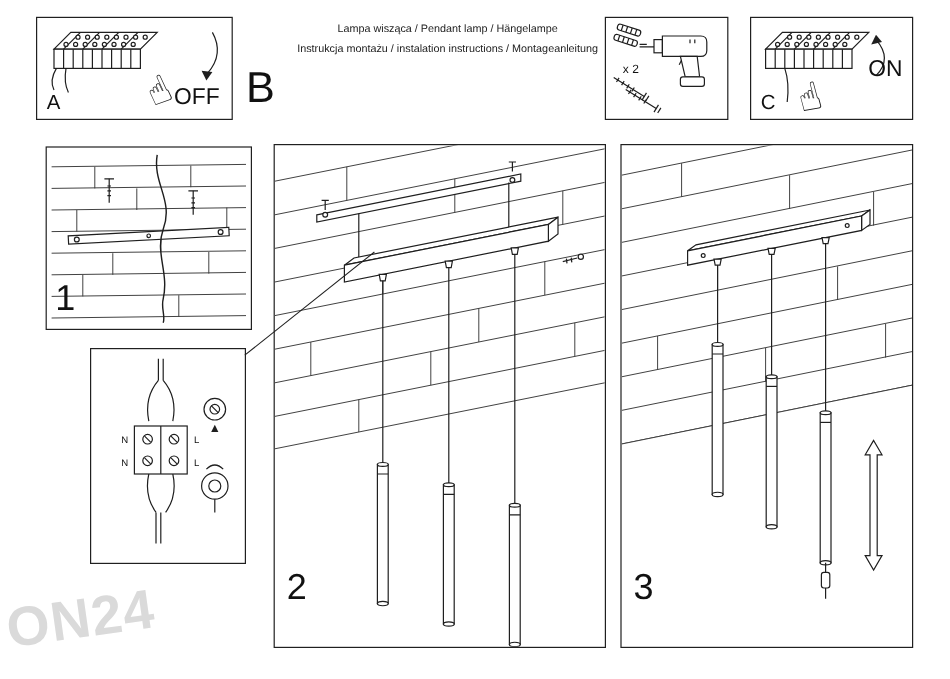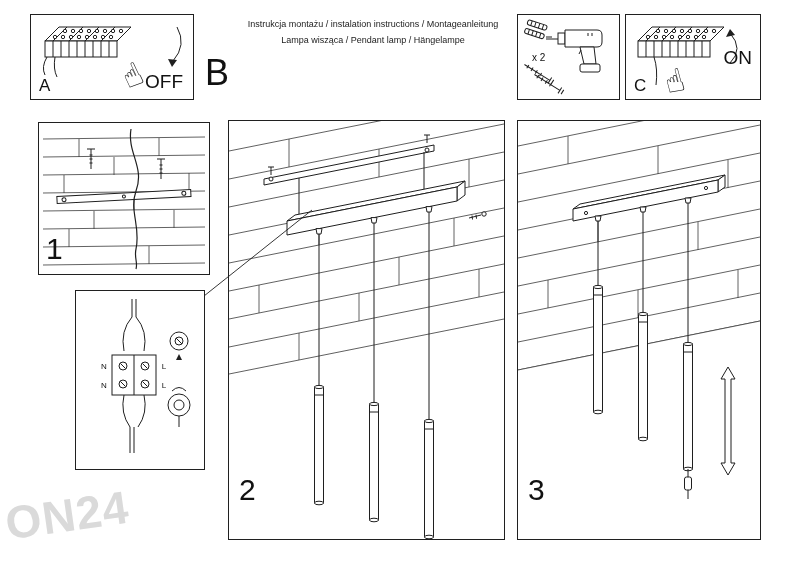--- a/index.html
+++ b/index.html
@@ -65,25 +65,25 @@
         <path d="M146,12 q10,18 -4,34"></path>
         <polygon points="141,52 137,44 146,45" fill="#1f1f1f" stroke="none"></polygon>
       </g>
     </svg>
     <div class="corner-letter" style="left:8px;bottom:3px">A</div>
     <div class="state-label" style="right:10px;bottom:6px">OFF</div>
   </div>
 
   <div class="section-letter">B</div>
   <div class="title-block">
+    <div>Lampa wisząca / Pendant lamp / Hängelampe</div>
     <div>Instrukcja montażu / instalation instructions / Montageanleitung</div>
-    <div>Lampa wisząca / Pendant lamp / Hängelampe</div>
-  </div>
-
-  <div class="panel" style="left:517px;top:14px;width:103px;height:86px">
+  </div>
+
+  <div class="panel" style="left:504px;top:14px;width:103px;height:86px">
     <svg width="101" height="84" viewBox="0 0 101 84">
       <g stroke="#1f1f1f" fill="#fff" transform="rotate(18 20 14)">
         <rect x="8" y="8" width="20" height="5" rx="2"></rect>
         <line x1="12" y1="8" x2="12" y2="13"></line>
           <line x1="16" y1="8" x2="16" y2="13"></line>
         <line x1="20" y1="8" x2="20" y2="13"></line>
           <line x1="24" y1="8" x2="24" y2="13"></line>
         <rect x="8" y="17" width="20" height="5" rx="2"></rect>
         <line x1="12" y1="17" x2="12" y2="22"></line>
           <line x1="16" y1="17" x2="16" y2="22"></line>

